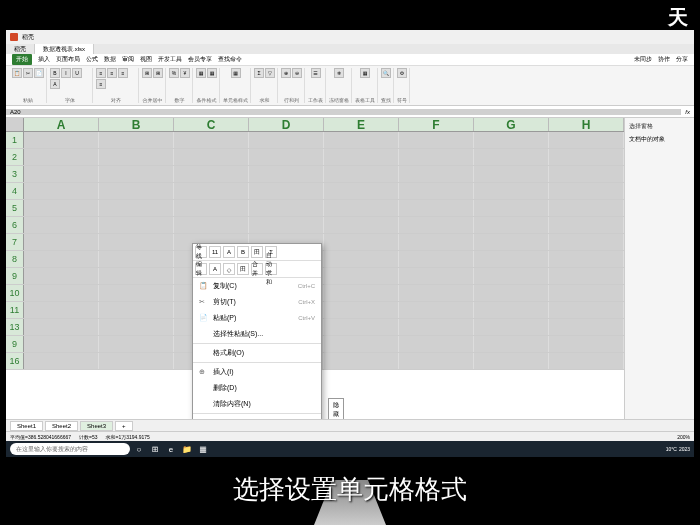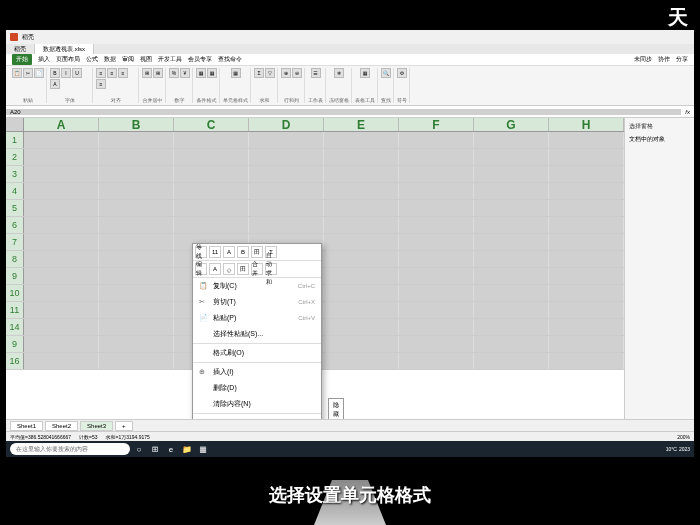--- a/index.html
+++ b/index.html
@@ -45,21 +45,21 @@
 .cellval{position:absolute;left:300px;top:232px;font-size:12px;color:#333;z-index:5}
 .sheettabs{height:12px;background:#f0f0f0;display:flex;align-items:center;font-size:6px;gap:2px;padding:0 4px;border-top:1px solid #ccc}
 .sheettabs .st{padding:1px 6px;border:1px solid #ccc;background:#fff}
 .sheettabs .st.active{background:#e0f0e0}
 .statusbar{height:10px;background:#f0f0f0;display:flex;align-items:center;font-size:5px;padding:0 4px;gap:8px;border-top:1px solid #ccc}
 .statusbar .sright{margin-left:auto;display:flex;gap:4px}
 .taskbar{height:16px;background:#1a2530;display:flex;align-items:center;padding:0 4px;gap:2px}
 .taskbar .search{width:120px;height:12px;background:#fff;border-radius:6px;font-size:6px;display:flex;align-items:center;padding:0 6px;color:#666}
 .taskbar .tic{width:14px;height:12px;display:flex;align-items:center;justify-content:center;font-size:8px;color:#fff}
 .taskbar .tray{margin-left:auto;display:flex;gap:2px;color:#fff;font-size:5px;align-items:center}
-.subtitle{position:absolute;bottom:18px;left:50%;transform:translateX(-50%);color:#fff;font-size:18px;font-weight:bold;z-index:20;text-shadow:1px 1px 2px #000}
+.subtitle{position:absolute;bottom:18px;left:50%;transform:translateX(-50%);color:#fff;font-size:26px;font-weight:normal;z-index:20;text-shadow:1px 1px 2px #000}
 .stand{position:absolute;bottom:0;left:50%;transform:translateX(-50%);width:120px;height:45px;background:linear-gradient(#888,#ccc);clip-path:polygon(35% 0,65% 0,80% 100%,20% 100%)}
 </style>
 </head>
 <body>
 
 <div class="monitor">
 <div class="topcorner">天</div>
 <div class="screen">
 
 <div class="titlebar">
@@ -326,21 +326,21 @@
               <div class="cell"></div>
               <div class="cell"></div>
               <div class="cell"></div>
               <div class="cell"></div>
               <div class="cell"></div>
               <div class="cell"></div>
               <div class="cell"></div>
               <div class="cell"></div>
             </div>
             <div class="row">
-              <div class="rh">14</div>
+              <div class="rh">13</div>
               <div class="cell"></div>
               <div class="cell"></div>
               <div class="cell"></div>
               <div class="cell"></div>
               <div class="cell"></div>
               <div class="cell"></div>
               <div class="cell"></div>
               <div class="cell"></div>
             </div>
             <div class="row">

